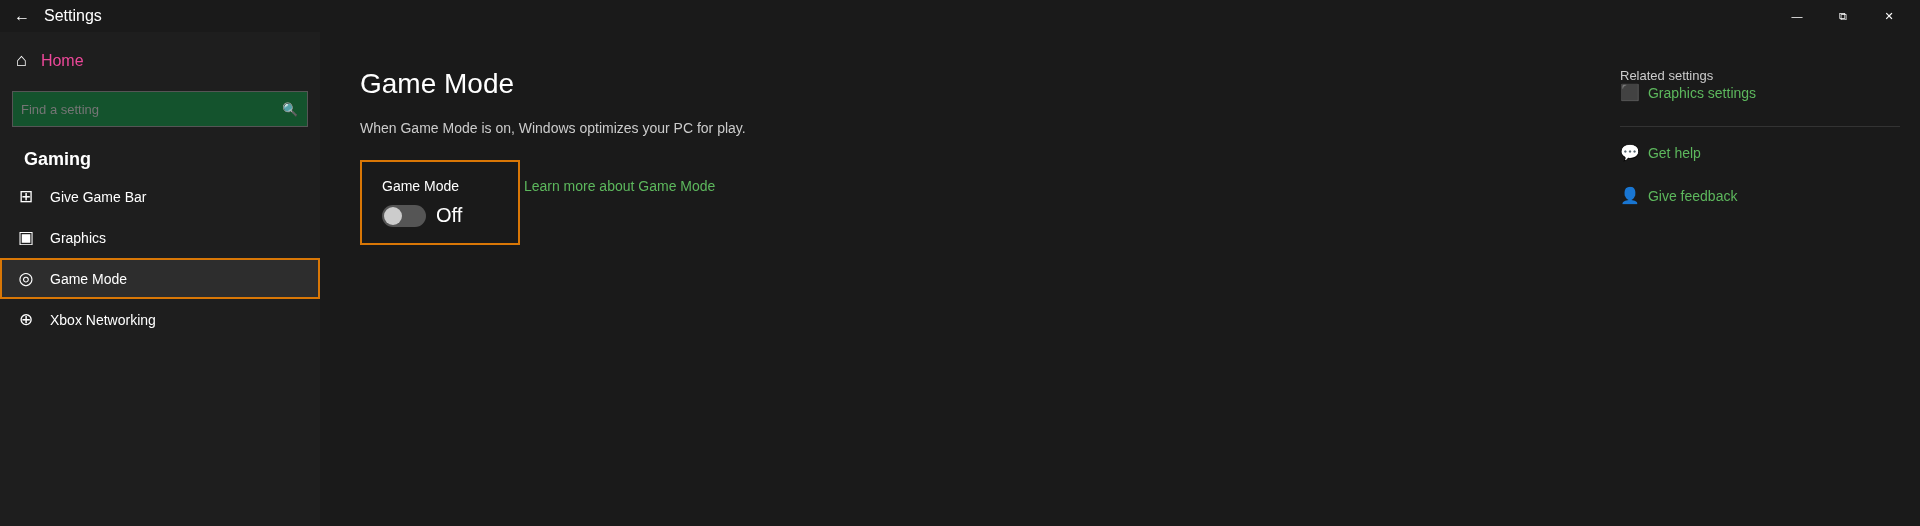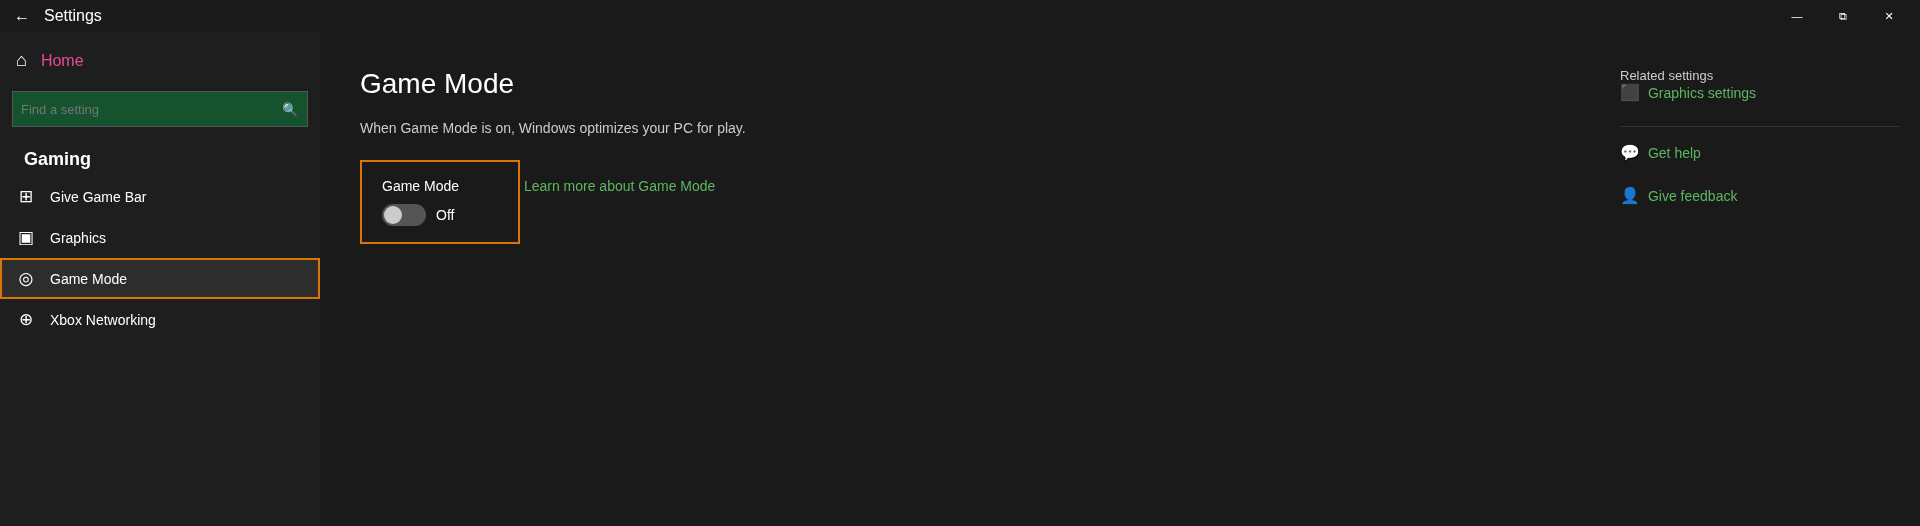--- a/index.html
+++ b/index.html
@@ -214,21 +214,21 @@
       height: 18px;
       background: #ccc;
       border-radius: 50%;
       position: absolute;
       top: 2px;
       left: 2px;
       transition: left 0.2s;
     }
 
     .toggle-label {
-      font-size: 14px;
+      font-size: 20px;
       color: #ffffff;
     }
 
     .learn-more-link {
       color: #5db85d;
       font-size: 14px;
       cursor: pointer;
       text-decoration: none;
       margin-top: 8px;
       display: inline-block;

